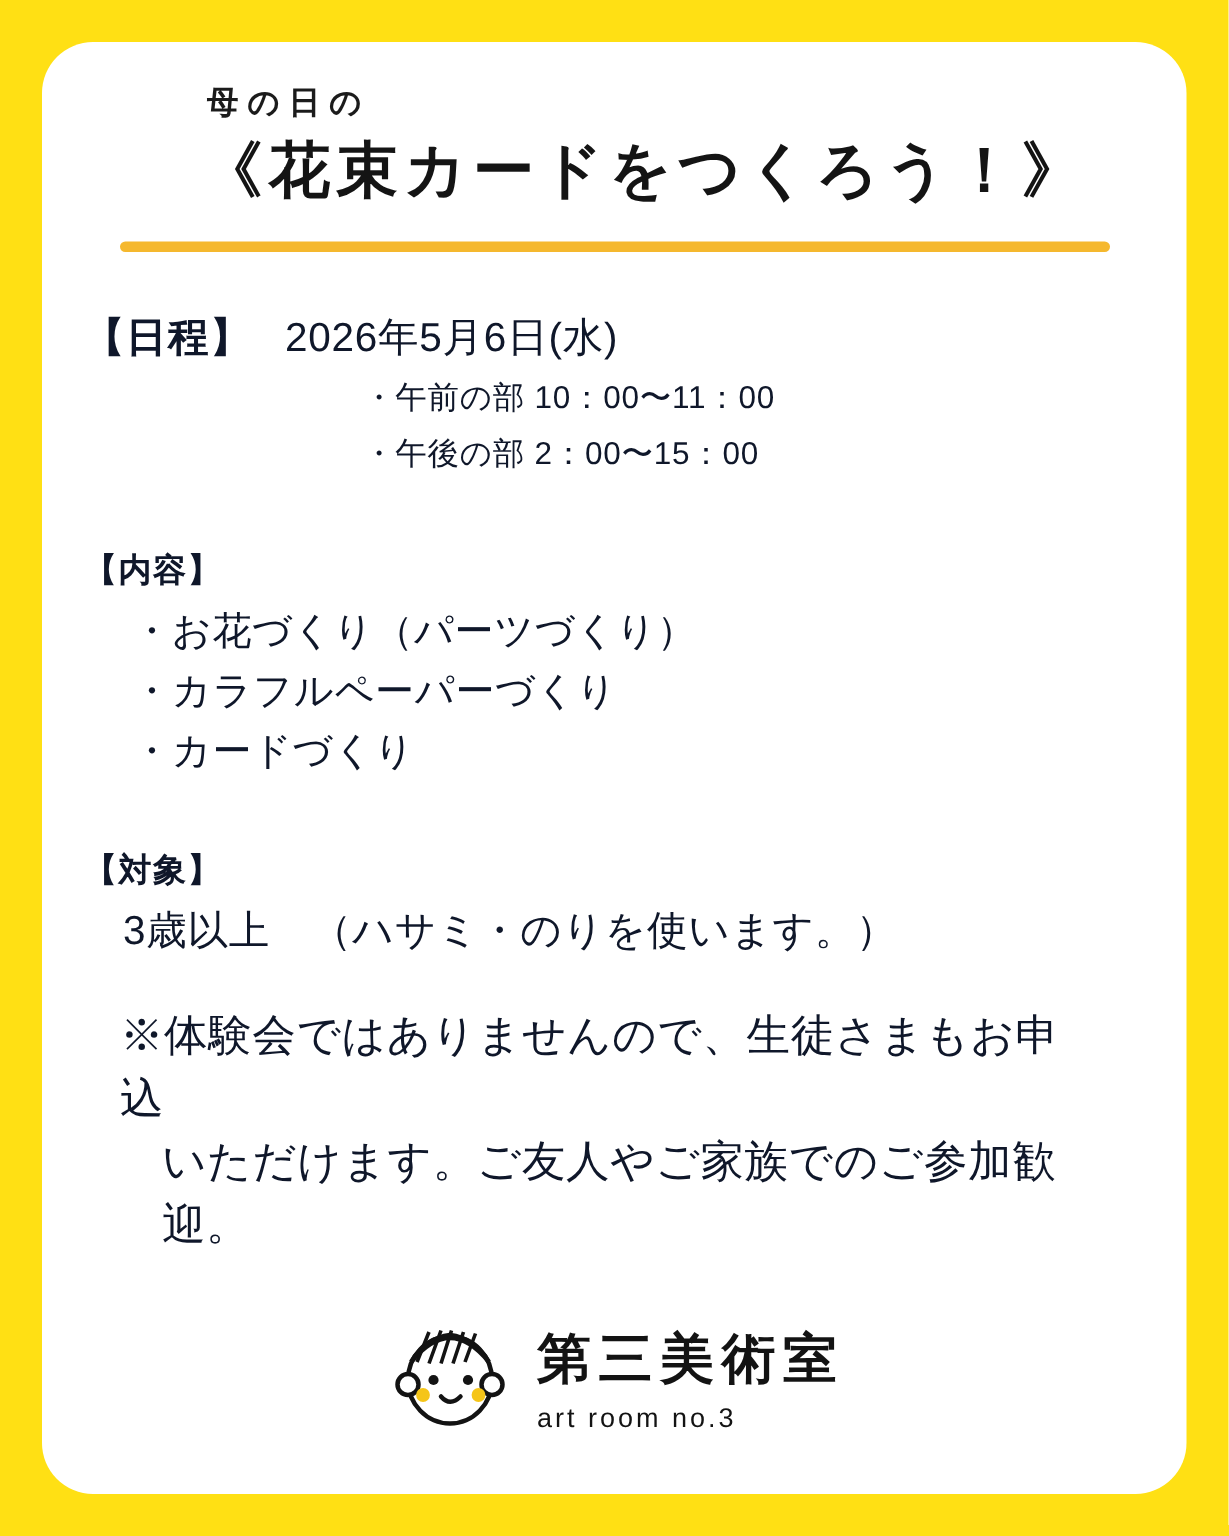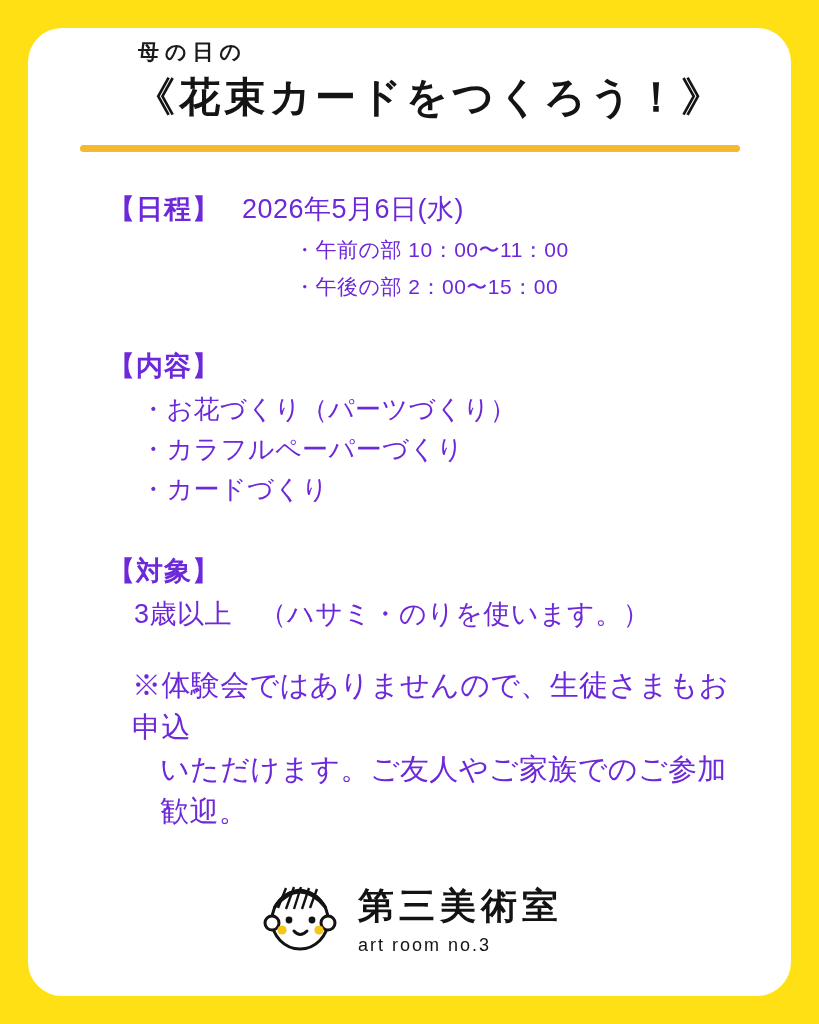--- a/index.html
+++ b/index.html
@@ -17,21 +17,21 @@
     position: absolute;
     left: 28px;
     top: 28px;
     width: 763px;
     height: 968px;
     background: #FFFFFF;
     border-radius: 34px;
     box-sizing: border-box;
   }
   .header {
-    padding-top: 10px;
+    padding-top: 26px;
     text-align: center;
   }
   .kicker {
     font-size: 21px;
     font-weight: bold;
     letter-spacing: 6px;
     color: #1b1b1b;
     text-align: left;
     margin-left: 110px;
     margin-bottom: 4px;
@@ -46,22 +46,22 @@
   }
   .rule {
     width: 660px;
     height: 7px;
     background: #F5B82E;
     border-radius: 4px;
     margin: 20px auto 0 auto;
   }
   .body {
     margin-top: 44px;
-    padding: 0 62px 0 80px;
-    color: #6d28d9;
+    padding: 0 62px 0 28px;
+    color: #0f172a;
     font-size: 26px;
     line-height: 1.0;
   }
   .block {
     margin-bottom: 26px;
   }
   .lbl {
     font-size: 27px;
     font-weight: bold;
     letter-spacing: 1px;
@@ -76,21 +76,21 @@
     margin-left: 22px;
     letter-spacing: 0.5px;
   }
   .subline {
     font-size: 21px;
     margin-left: 186px;
     margin-top: 16px;
     letter-spacing: 0.5px;
   }
   .section-head {
-    font-size: 27px;
+    font-size: 22px;
     font-weight: bold;
     letter-spacing: 1px;
     margin-bottom: 16px;
   }
   .bullet {
     font-size: 26px;
     margin-left: 32px;
     margin-top: 14px;
     letter-spacing: 0.5px;
   }

